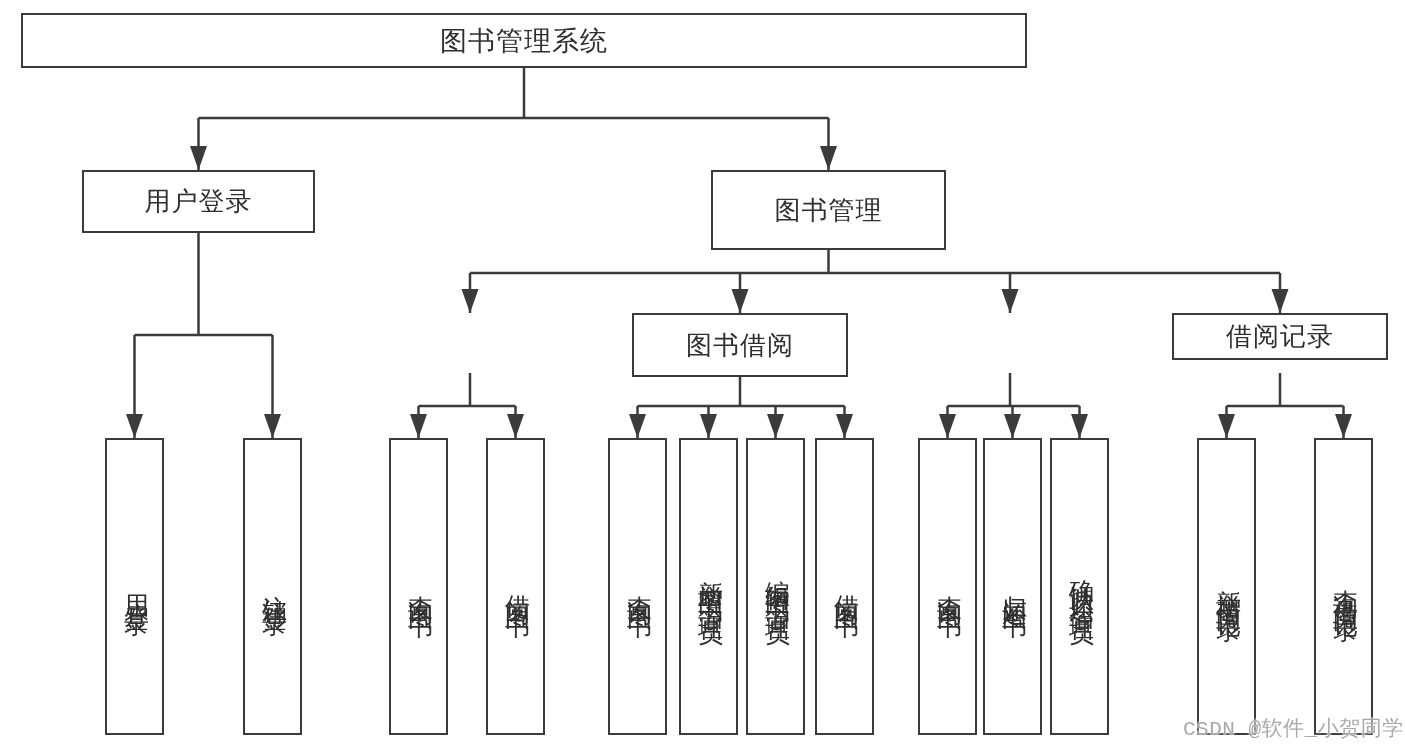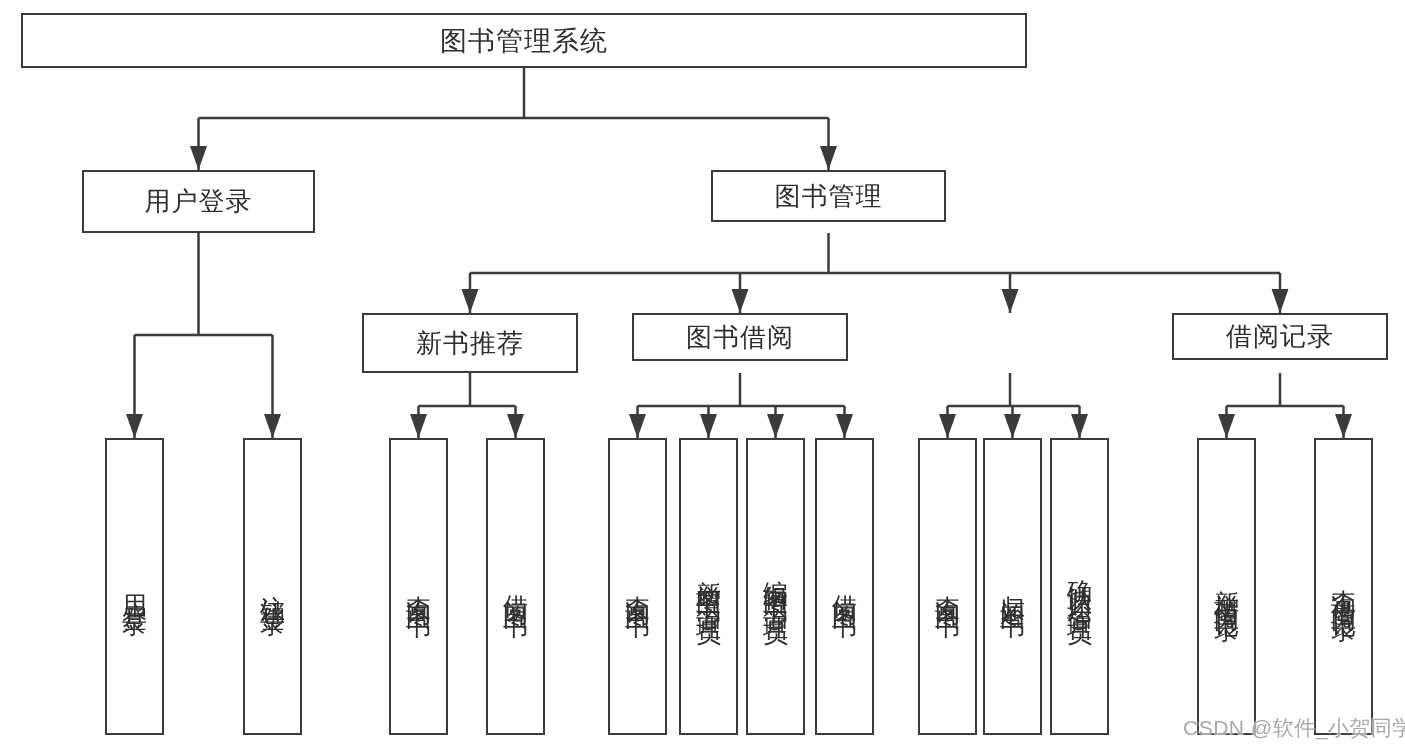--- a/index.html
+++ b/index.html
@@ -1,18 +1,18 @@
 <!DOCTYPE html>
 <html><head>
 <meta charset="utf-8">
 <style>
   html,body{margin:0;padding:0;background:#ffffff;}
   body{width:1405px;height:747px;position:relative;overflow:hidden;
        font-family:"Liberation Sans",sans-serif;color:#2f2f2f;}
-  .canvas{position:absolute;left:0;top:0;width:1405px;height:747px;}
+  .canvas{position:absolute;left:0;top:0;width:1405px;height:747px;font-family:Liberation Mono, monospace;}
   svg.wires{position:absolute;left:0;top:0;}
   .node{position:absolute;box-sizing:border-box;border:2.5px solid #3b3b3b;
         background:#ffffff;display:flex;align-items:center;justify-content:center;}
   .node.h span{font-size:26px;letter-spacing:1px;white-space:nowrap;}
   .node.title span{font-size:27px;}
   .node.v span{writing-mode:vertical-rl;font-size:25px;line-height:1;
                letter-spacing:6px;white-space:nowrap;}
   .watermark{position:absolute;left:1183px;top:714px;font-size:21px;
              color:#a9a9a9;letter-spacing:0.5px;white-space:nowrap;
              text-shadow:0 0 3px #ffffff,0 0 3px #ffffff;z-index:5;}
@@ -86,28 +86,25 @@
     </g>
   </svg>
 
   <div class="node h title" style="left:21px;top:13px;width:1006px;height:55px">
     <span>图书管理系统</span>
   </div>
 
   <div class="node h" style="left:82px;top:170px;width:233px;height:63px">
     <span>用户登录</span>
   </div>
-  <div class="node h" style="left:711px;top:170px;width:235px;height:52px">
+  <div class="node h" style="left:711px;top:170px;width:235px;height:80px">
     <span>图书管理</span>
   </div>
 
-  <div class="node h" style="left:362px;top:313px;width:216px;height:60px">
-    <span>新书推荐</span>
-  </div>
-  <div class="node h" style="left:632px;top:313px;width:216px;height:48px">
+  <div class="node h" style="left:632px;top:313px;width:216px;height:64px">
     <span>图书借阅</span>
   </div>
   <div class="node h" style="left:1172px;top:313px;width:216px;height:47px">
     <span>借阅记录</span>
   </div>
 
   <div class="node v" style="left:105px;top:438px;width:59px;height:297px">
     <span>用户登录</span>
   </div>
   <div class="node v" style="left:243px;top:438px;width:59px;height:297px">

